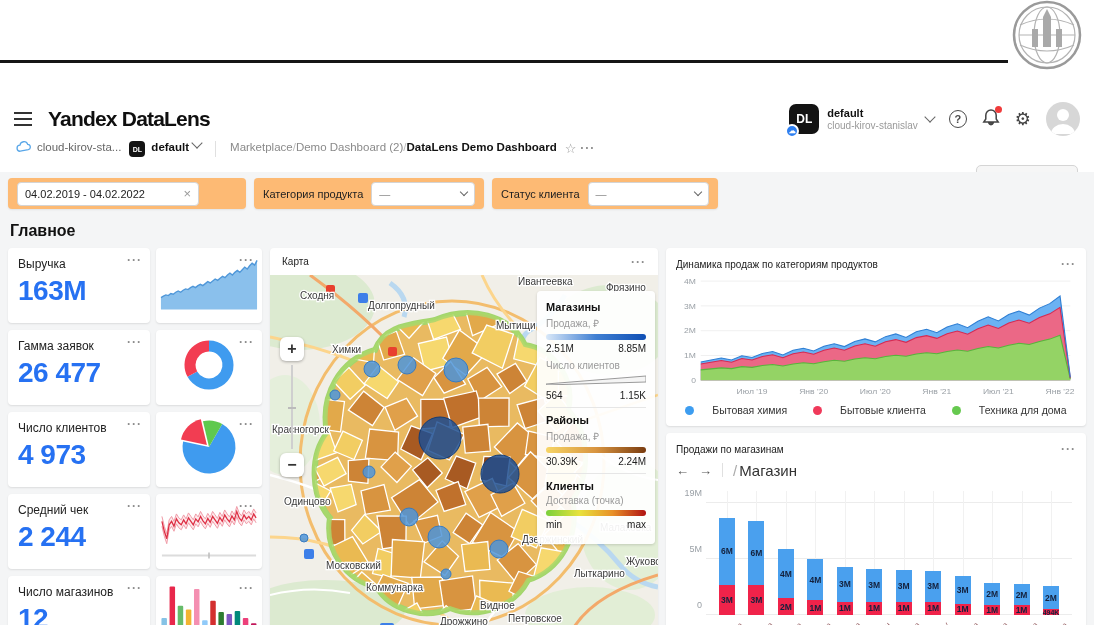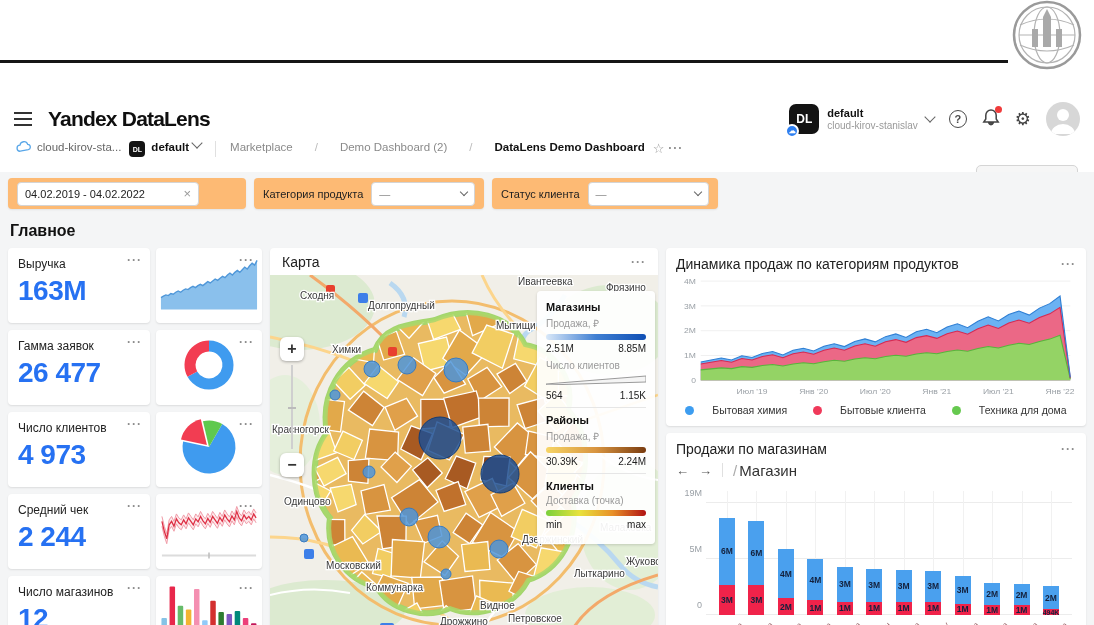--- a/index.html
+++ b/index.html
@@ -36,21 +36,21 @@
   .avatar { width:34px; height:34px; border-radius:50%; background:#d7d7d7; overflow:hidden; cursor:pointer; }
 
   
   .crumb-row { position:absolute; top:141px; left:0; right:0; height:30px; display:flex; align-items:flex-start;
                padding:0 16px; font-size:11.5px; background:#fff; }
   .crumb-row .cloud-name { color:#666; margin:0 8px 0 6px; }
   .mini-badge { width:16px; height:16px; background:#131313; border-radius:4px; color:#fff; font-size:7px;
                 font-weight:700; display:flex; align-items:center; justify-content:center; margin-right:6px; }
   .folder-name { font-weight:700; color:#111; margin-right:4px; }
   .vdiv { width:1px; height:16px; background:#e0e0e0; margin:0 14px; }
-  .crumbs { display:flex; align-items:center; gap:22px; color:#8a8a8a; }
+  .crumbs { display:flex; align-items:center; gap:0; color:#8a8a8a; }
   .crumbs .sep { color:#bbb; }
   .crumbs .item { cursor:pointer; }
   .crumbs .item.last { color:#111; font-weight:700; }
   .star { font-size:13px; color:#999; margin:0 4px 0 8px; cursor:pointer; }
   .dots { color:#8c8c8c; font-weight:700; letter-spacing:1px; cursor:pointer; font-size:12px; }
   .edit-btn { margin-left:auto; height:40px; padding:0 12px; background:#f6f6f6; border:1px solid #d5d5d5;
               border-radius:5px; font-size:11px; color:#222; display:flex; align-items:center; cursor:pointer;
               box-shadow:0 1px 1px rgba(0,0,0,.06);margin-top:24px; }
 
   
@@ -75,21 +75,21 @@
   .card { background:#fff; border-radius:4px; box-shadow:0 1px 2px rgba(0,0,0,.1); position:relative; }
   .kpi-text { width:142px; padding:9px 10px; }
   .kpi-text .klabel { font-size:12px; color:#222; }
   .kpi-text .kvalue { font-size:28px; font-weight:600; color:#2671f2; letter-spacing:-0.5px; margin-top:4px; }
   .kpi-chart { flex:1; padding:2px; }
   .card .corner-dots { position:absolute; top:5px; right:8px; }
 
   
   .map-card { width:388px; height:386px; overflow:hidden; }
   .map-head { height:27px; display:flex; align-items:center; padding:0 12px; }
-  .w-title { font-size:14px; color:#222; }
+  .w-title { font-size:10px; color:#222; }
   .map-wrap { position:relative; width:100%; height:359px; }
   .map-svg { display:block; width:100%; height:100%; }
   .zoomctl { position:absolute; left:10px; top:62px; width:24px; text-align:center; }
   .zbtn { width:24px; height:24px; background:#fff; border-radius:6px; box-shadow:0 1px 3px rgba(0,0,0,.3);
           font-size:16px; font-weight:700; color:#333; line-height:24px; cursor:pointer; }
   .ztrack { width:2px; height:84px; background:#cfcfcf; margin:4px auto; position:relative; }
   .ztrack i { position:absolute; left:-3px; top:50%; width:8px; height:2px; background:#bbb; }
   .map-legend { position:absolute; top:16px; right:3px; width:118px; background:rgba(255,255,255,.93);
                 border-radius:4px; padding:8px 9px; font-size:10px; box-shadow:0 1px 3px rgba(0,0,0,.15); }
   .lg-title { font-size:11px; font-weight:700; color:#111; margin-top:2px; }

